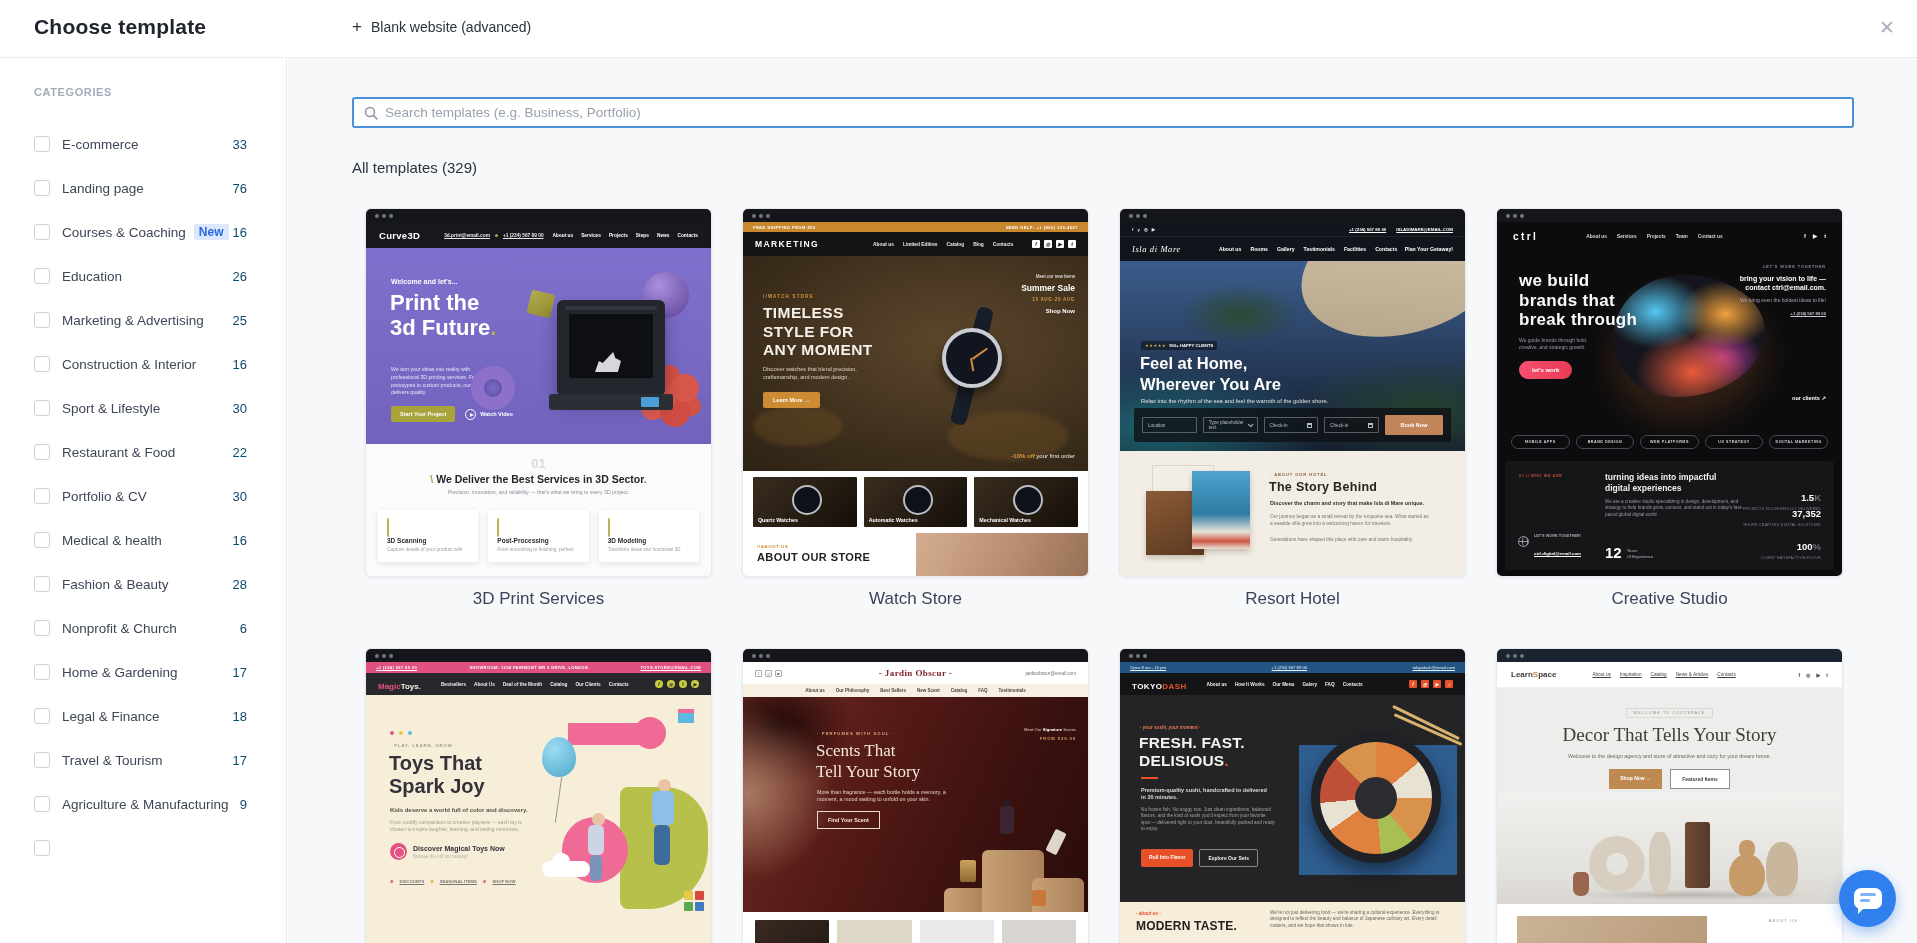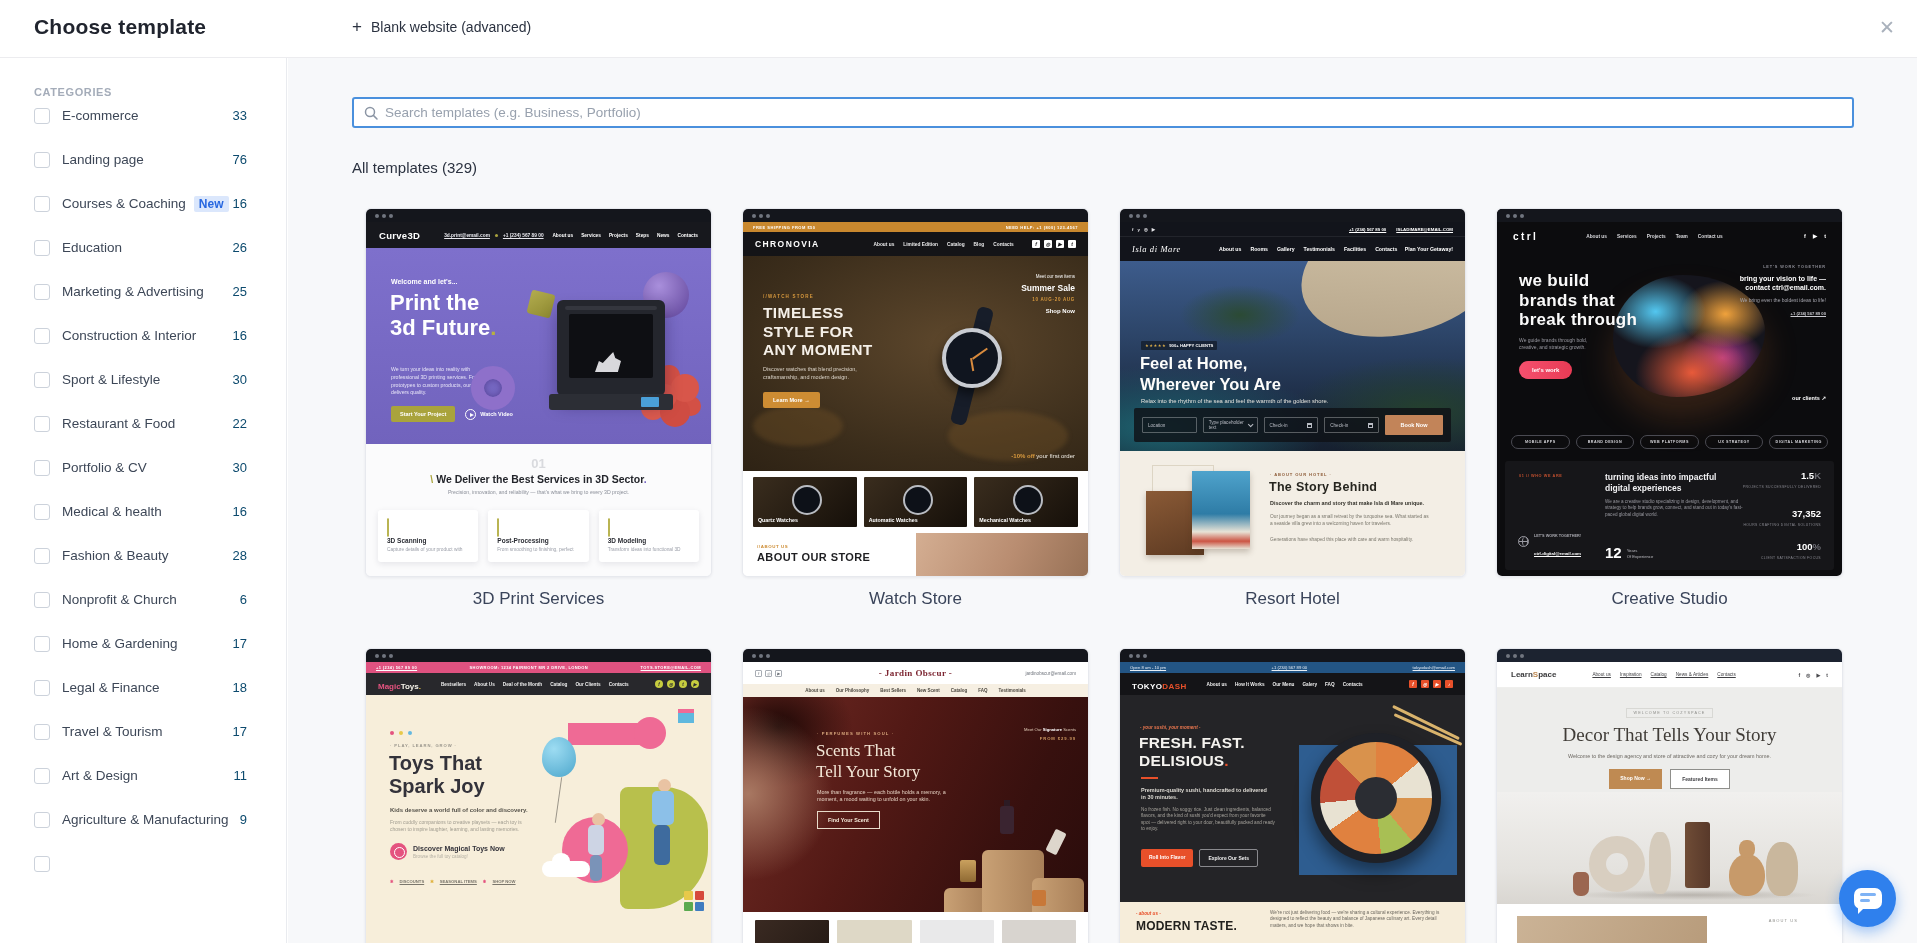--- a/index.html
+++ b/index.html
@@ -9,21 +9,21 @@
 
 .header{position:absolute;top:0;left:0;right:0;height:58px;background:#fff;border-bottom:1px solid #ececef;z-index:10}
 .page-title{position:absolute;left:34px;top:15px;font-size:21px;font-weight:700;color:#20242e;letter-spacing:.2px}
 .blank-btn{position:absolute;left:352px;top:19px;display:flex;align-items:center;gap:9px;font-size:14px;color:#2b3240;cursor:pointer}
 .blank-btn .plus{font-size:17px;font-weight:400;color:#2b3240;line-height:14px}
 .close-btn{position:absolute;right:22px;top:16px;font-size:19px;color:#a9b1bc;cursor:pointer}
 
 
 .sidebar{position:absolute;top:58px;left:0;width:287px;bottom:0;background:#fff;border-right:1px solid #e9ebef;overflow:hidden;z-index:5}
 .cat-heading{margin:28px 0 10px 34px;font-size:11px;font-weight:700;color:#a4acb9;letter-spacing:.6px}
-.cat-item{display:flex;align-items:flex-start;height:44px;padding:0 39px 0 34px;font-size:13.5px;color:#3d4757;cursor:pointer}
+.cat-item{display:flex;align-items:flex-end;height:44px;padding:0 39px 0 34px;font-size:13.5px;color:#3d4757;cursor:pointer}
 .checkbox{width:16px;height:16px;border:1px solid #ccd2db;border-radius:3px;background:#fff;margin-right:12px;flex:0 0 auto}
 .cat-count{margin-left:auto;color:#0c4a6e;font-size:13px}
 .new-badge{background:#dbe7fc;color:#2767e0;font-size:12px;font-weight:700;padding:1px 5px;border-radius:2px;margin-left:8px}
 
 
 .main{position:absolute;top:58px;left:288px;right:0;bottom:0;background:#f7f8fa;overflow:hidden}
 .search-wrap{position:absolute;left:64px;top:39px;width:1502px;height:31px;background:#fff;border:2px solid #4a90dd;border-radius:3px;display:flex;align-items:center;padding:0 9px;gap:6px}
 .search-wrap input{border:none;outline:none;flex:1;font-size:13.5px;color:#333;background:transparent}
 .search-wrap input::placeholder{color:#98a1ae}
 .all-heading{position:absolute;left:64px;top:101px;font-size:15px;color:#2b3240}
@@ -389,25 +389,20 @@
       <span>Legal &amp; Finance</span>
       <span class="cat-count">18</span>
     </div>
   <div class="cat-item">
       <span class="checkbox"></span>
       <span>Travel &amp; Tourism</span>
       <span class="cat-count">17</span>
     </div>
   <div class="cat-item">
       <span class="checkbox"></span>
-      <span>Art &amp; Design</span>
-      <span class="cat-count">11</span>
-    </div>
-  <div class="cat-item">
-      <span class="checkbox"></span>
       <span>Agriculture &amp; Manufacturing</span>
       <span class="cat-count">9</span>
     </div>
   <div class="cat-item">
       <span class="checkbox"></span>
     </div>
 </div>
 
 <div class="main">
   <div class="search-wrap">
@@ -487,21 +482,21 @@
         <div class="chrome">
             <i class="d"></i>
             <i class="d"></i>
             <i class="d"></i>
           </div>
         <div class="t2-top">
             <span>FREE SHIPPING FROM $50</span>
             <span>NEED HELP: +1 (800) 123-4567</span>
           </div>
         <div class="t2-nav">
-          <span class="t2-logo">CHRONOVIA</span>
+          <span class="t2-logo">MARKETING</span>
           <span class="t2-links">
               <span>About us</span>
               <span>Limited Edition</span>
               <span>Catalog</span>
               <span>Blog</span>
               <span>Contacts</span>
             </span>
           <span class="t2-social">
               <i class="t2-sq">f</i>
               <i class="t2-sq">◎</i>
@@ -657,21 +652,21 @@
           <span class="t4-pill">MOBILE APPS</span>
           <span class="t4-pill">BRAND DESIGN</span>
           <span class="t4-pill">WEB PLATFORMS</span>
           <span class="t4-pill">UX STRATEGY</span>
           <span class="t4-pill">DIGITAL MARKETING</span>
         </div>
         <div class="t4-who">
           <div class="t4-wk">01 // WHO WE ARE</div>
           <div class="t4-wh">turning ideas into impactful digital experiences</div>
           <div class="t4-wb">We are a creative studio specializing in design, development, and strategy to help brands grow, connect, and stand out in today's fast-paced global digital world.</div>
-          <div class="t4-stat" style="top:4px">
+          <div class="t4-stat" style="top:26px">
               <div><span class="t4-sv">1.5</span><span class="t4-sv t4-suf">K</span></div>
               <div class="t4-slb">PROJECTS SUCCESSFULLY DELIVERED</div>
             </div>
           <div class="t4-stat" style="top:42px">
               <div><span class="t4-sv">37,352</span></div>
               <div class="t4-slb">HOURS CRAFTING DIGITAL SOLUTIONS</div>
             </div>
           <div class="t4-stat" style="bottom:10px">
               <div><span class="t4-sv">100</span><span class="t4-sv t4-suf">%</span></div>
               <div class="t4-slb">CLIENT SATISFACTION FOCUS</div>

